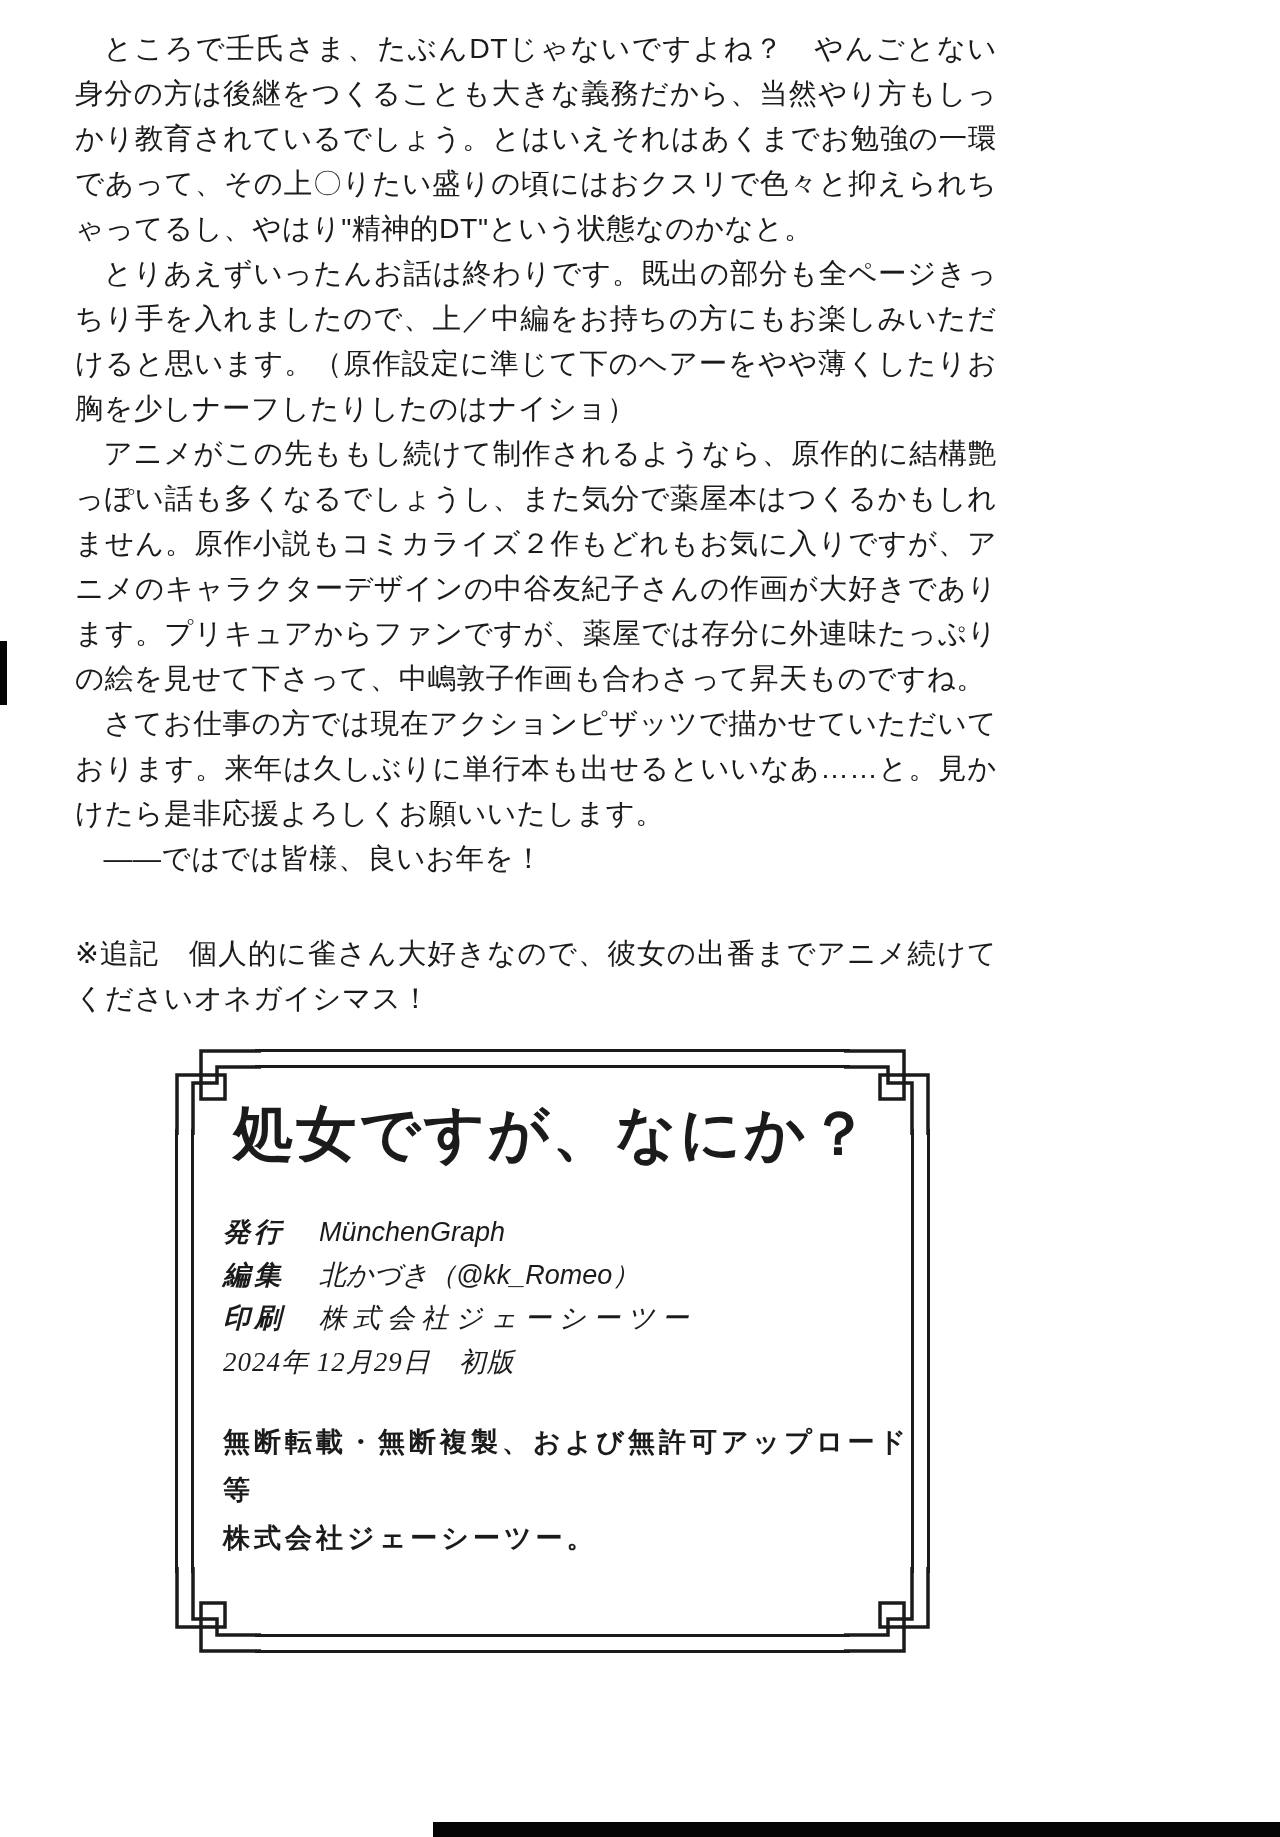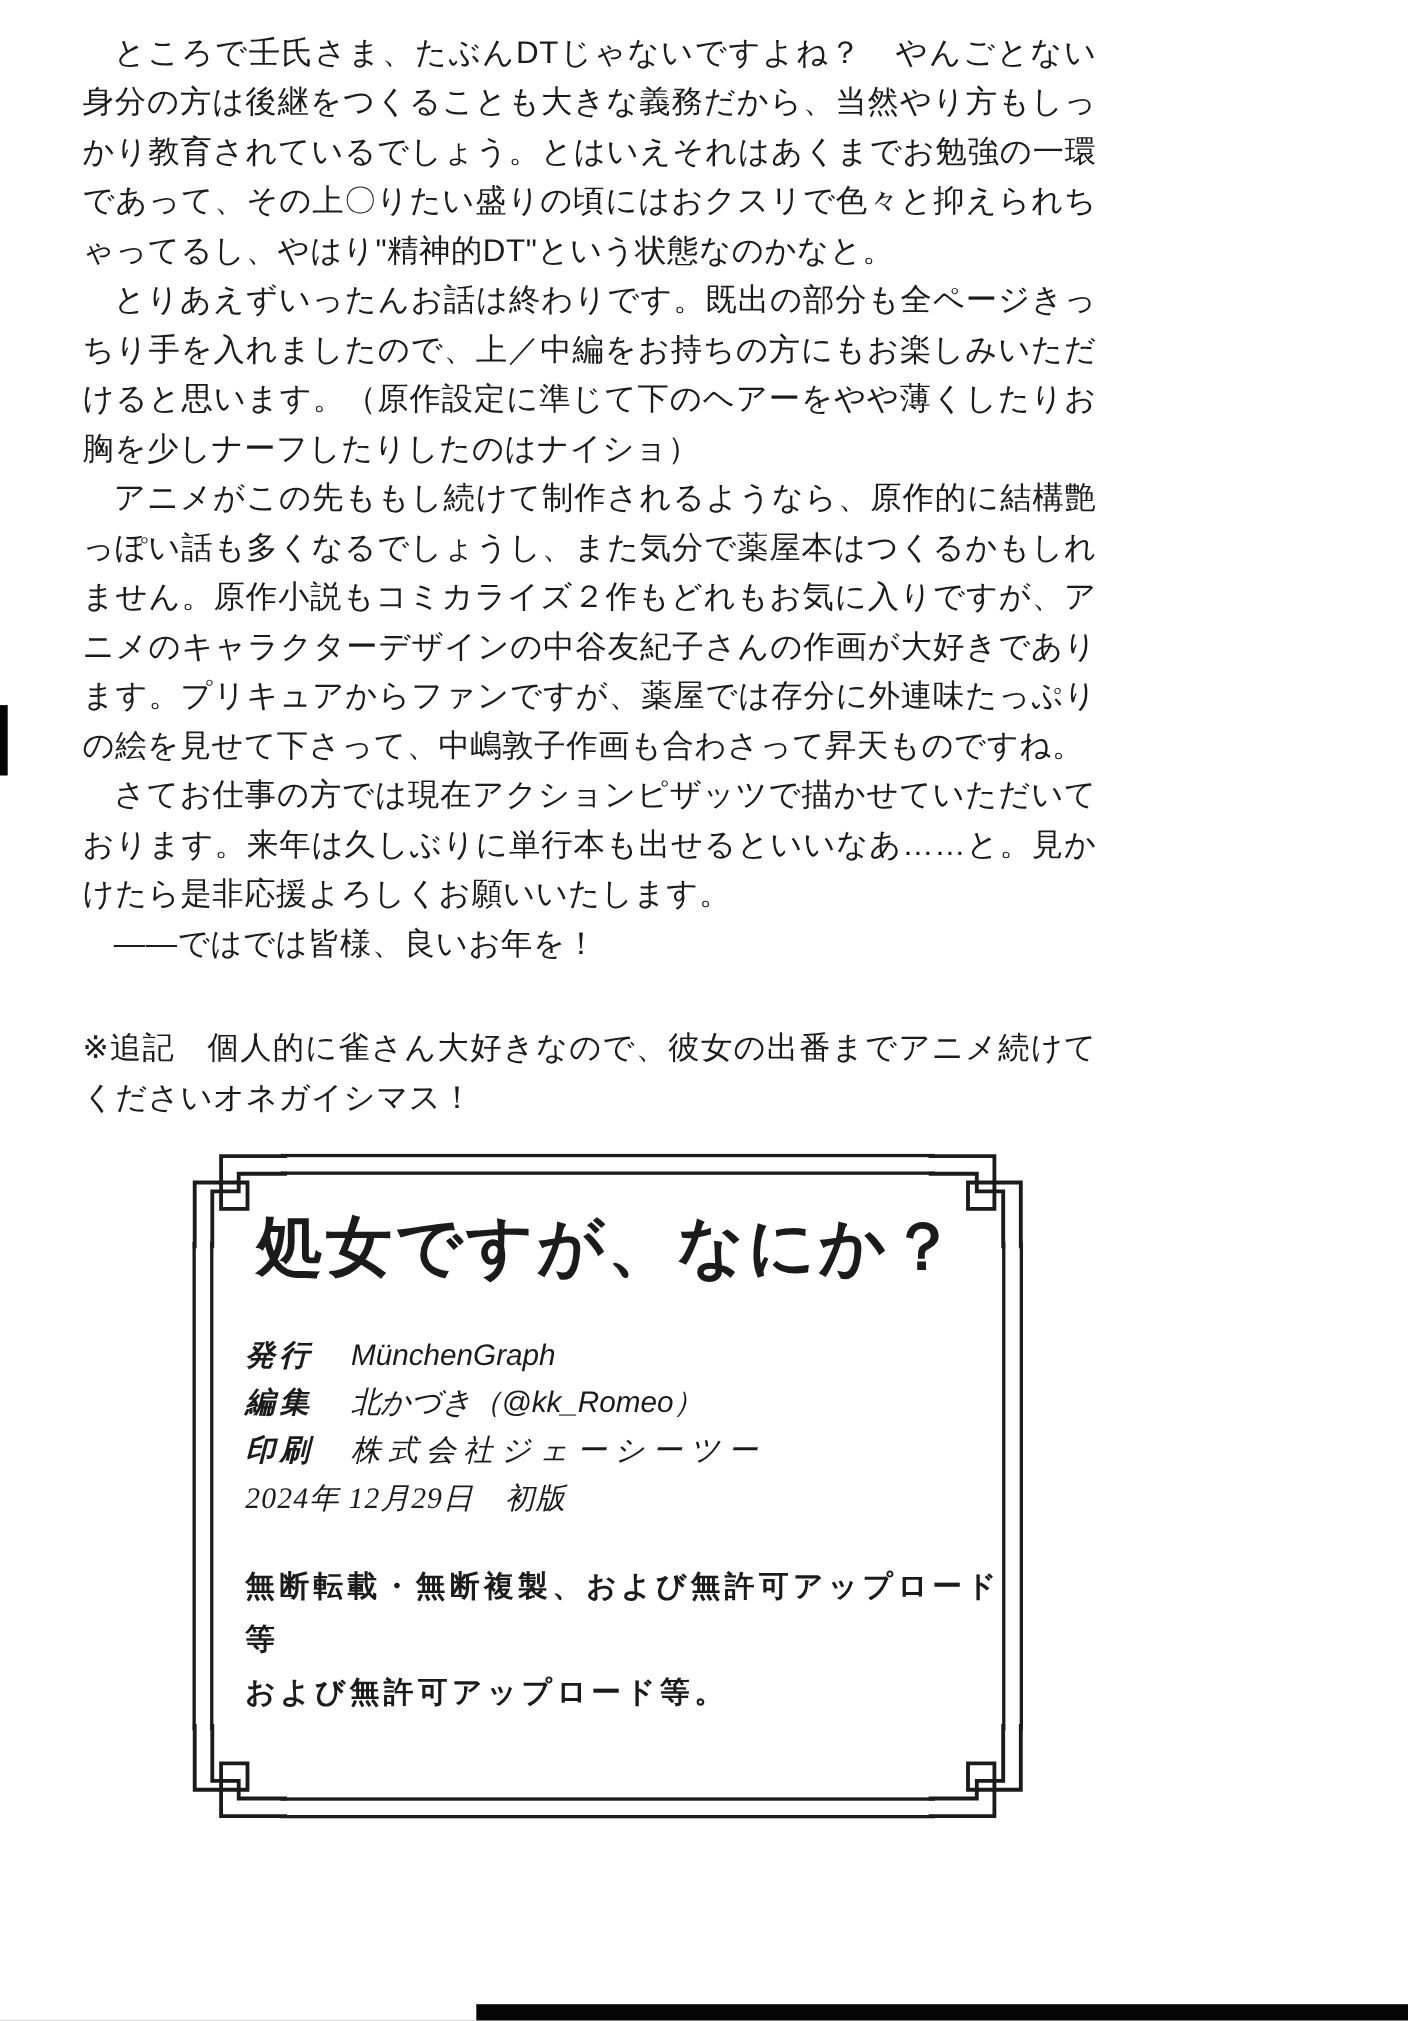--- a/index.html
+++ b/index.html
@@ -182,21 +182,21 @@
         </div>
         <div class="info-row">
           <span class="info-label">印刷</span>
           <span class="val-spaced">株式会社ジェーシーツー</span>
         </div>
         <div class="date-line">2024年 12月29日　初版</div>
       </div>
 
       <div class="notice">
         <div>無断転載・無断複製、および無許可アップロード等</div>
-        <div>および無許可アップロード等。</div>
+        <div>株式会社ジェーシーツー。</div>
       </div>
     </div>
 
   </div>
 
   <div class="artifact edge-tick"></div>
   <div class="artifact bottom-bar"></div>
 </div>
 
 </body></html>

